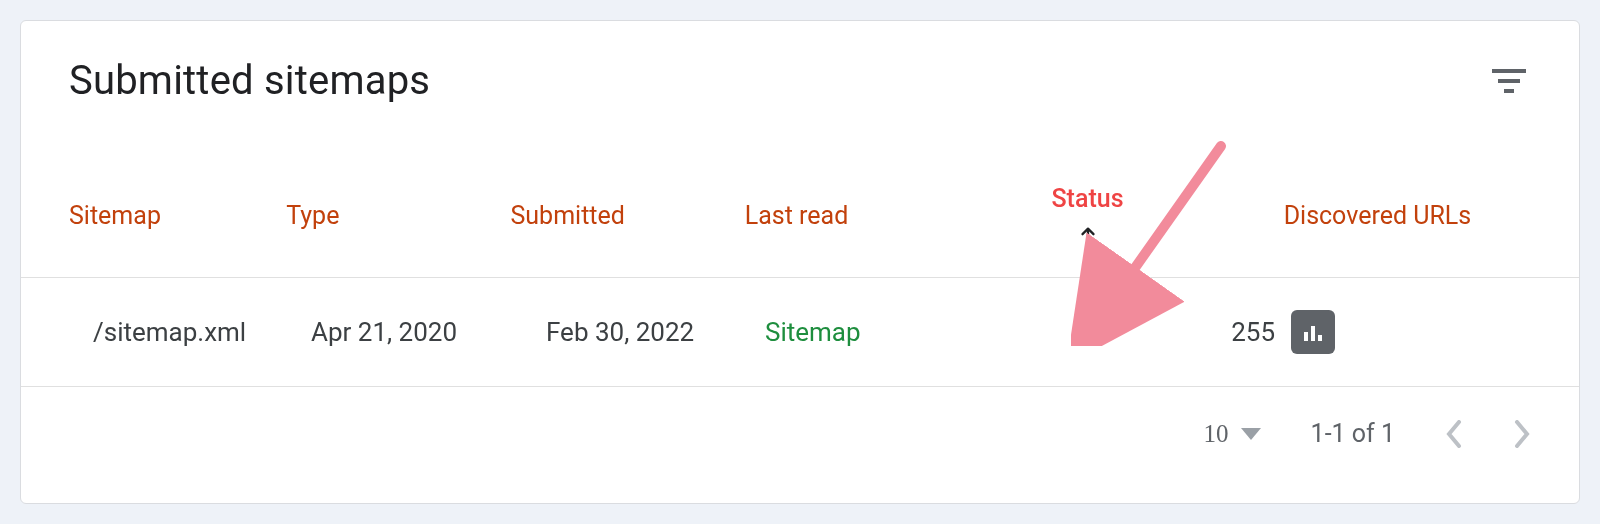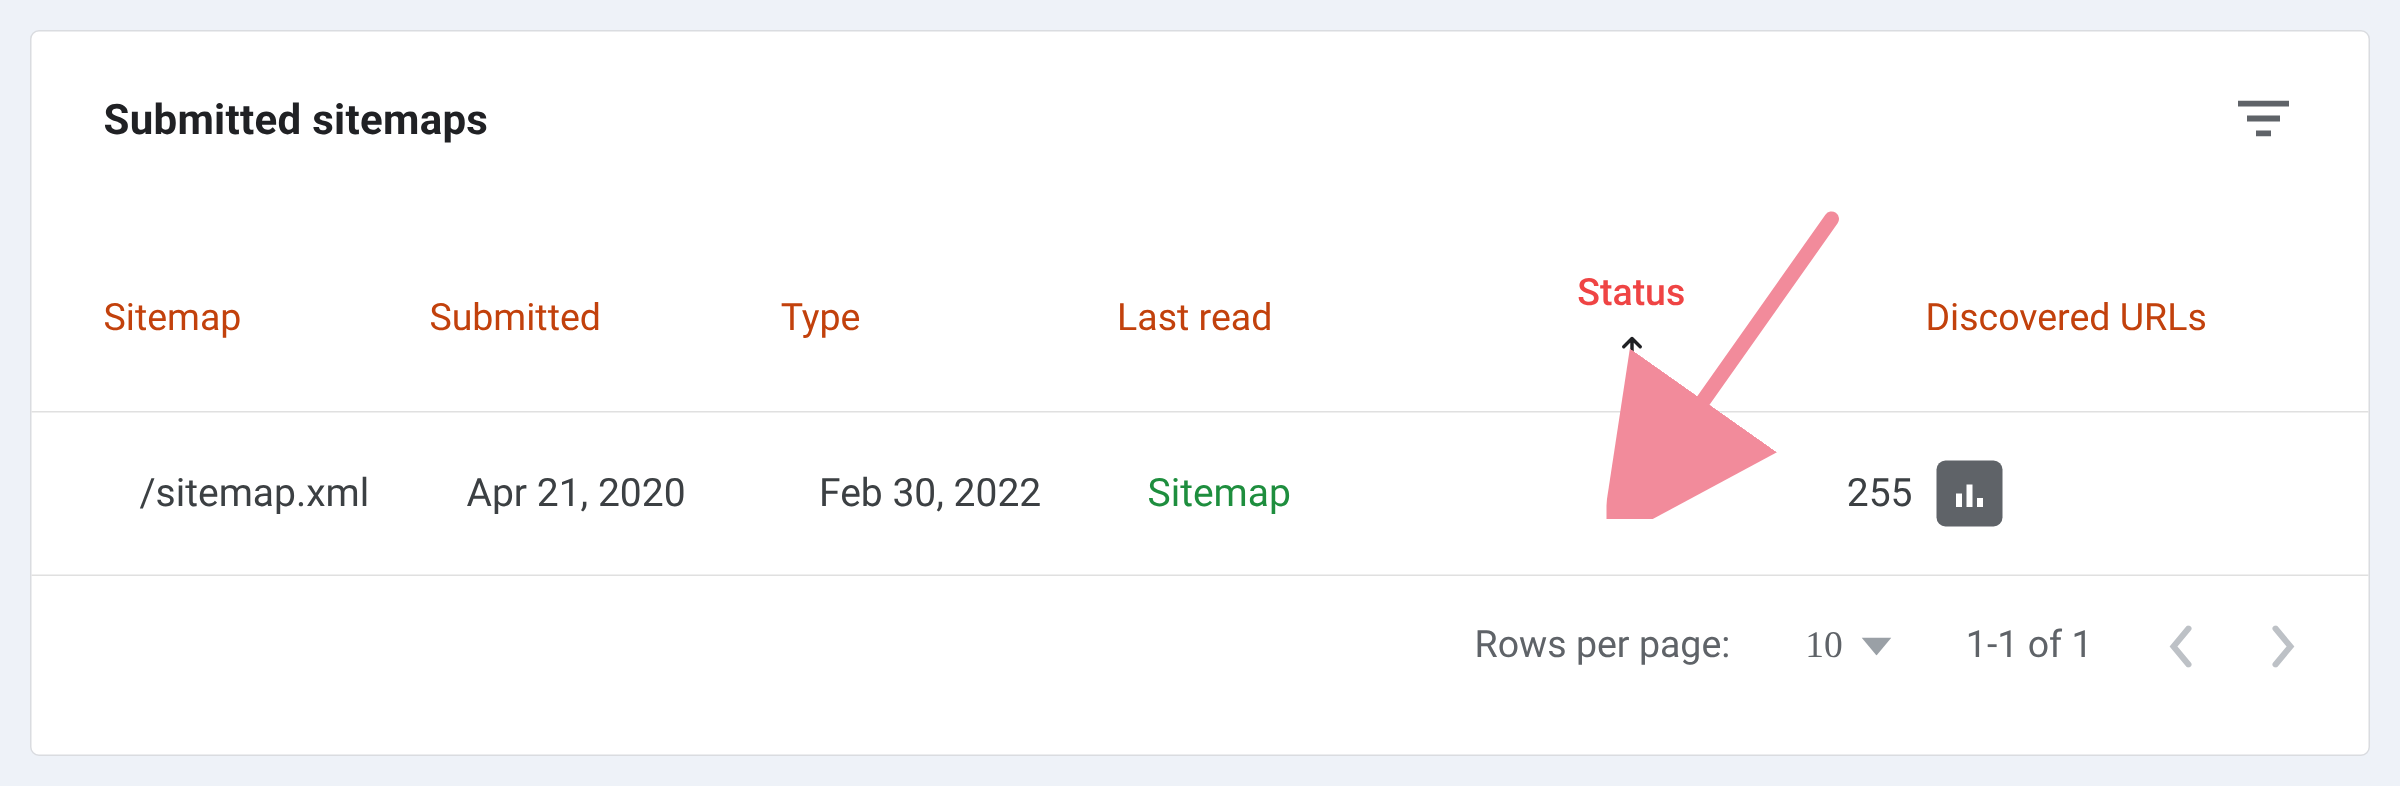--- a/index.html
+++ b/index.html
@@ -22,22 +22,22 @@
     border: 1px solid #dadce0;
     border-radius: 6px;
   }
   .card-header {
     display: flex;
     align-items: center;
     justify-content: space-between;
     padding: 36px 48px 20px 48px;
   }
   .card-title {
-    font-size: 28px;
-    font-weight: 700;
+    font-size: 40px;
+    font-weight: 400;
     color: #202124;
     letter-spacing: 0.2px;
   }
   .filter-btn {
     width: 44px;
     height: 44px;
     display: flex;
     align-items: center;
     justify-content: center;
     cursor: pointer;
@@ -140,22 +140,22 @@
       <svg width="34" height="24" viewBox="0 0 34 24">
         <rect x="0" y="0" width="34" height="4" fill="#5f6368"></rect>
         <rect x="6" y="10" width="22" height="4" fill="#5f6368"></rect>
         <rect x="12" y="20" width="10" height="4" fill="#5f6368"></rect>
       </svg>
     </div>
   </div>
 
   <div class="table-header">
     <div class="th col-sitemap">Sitemap</div>
+    <div class="th col-type">Type</div>
     <div class="th col-submitted">Submitted</div>
-    <div class="th col-type">Type</div>
     <div class="th col-lastread">Last read</div>
     <div class="th sorted col-status">
       <span>Status</span>
       <svg width="22" height="22" viewBox="0 0 24 24">
         <path d="M12 4 L12 20 M12 4 L6 10 M12 4 L18 10" stroke="#202124" stroke-width="2.5" fill="none" stroke-linecap="round"></path>
       </svg>
     </div>
     <div class="th col-urls">Discovered URLs</div>
     <div class="th col-action"></div>
   </div>
@@ -171,21 +171,20 @@
         <svg width="24" height="24" viewBox="0 0 24 24">
           <rect x="3" y="12" width="4" height="9" fill="#ffffff"></rect>
           <rect x="10" y="6" width="4" height="15" fill="#ffffff"></rect>
           <rect x="17" y="15" width="4" height="6" fill="#ffffff"></rect>
         </svg>
       </span>
     </div>
   </div>
 
   <div class="footer">
-    <span>Rows per page:</span>
     <span class="rows-select">
       <span>10</span>
       <svg width="20" height="12" viewBox="0 0 20 12">
         <path d="M0 0 L10 12 L20 0 Z" fill="#9aa0a6"></path>
       </svg>
     </span>
     <span>1-1 of 1</span>
     <span class="nav-arrows">
       <span class="nav-btn">
         <svg width="18" height="28" viewBox="0 0 18 28">

